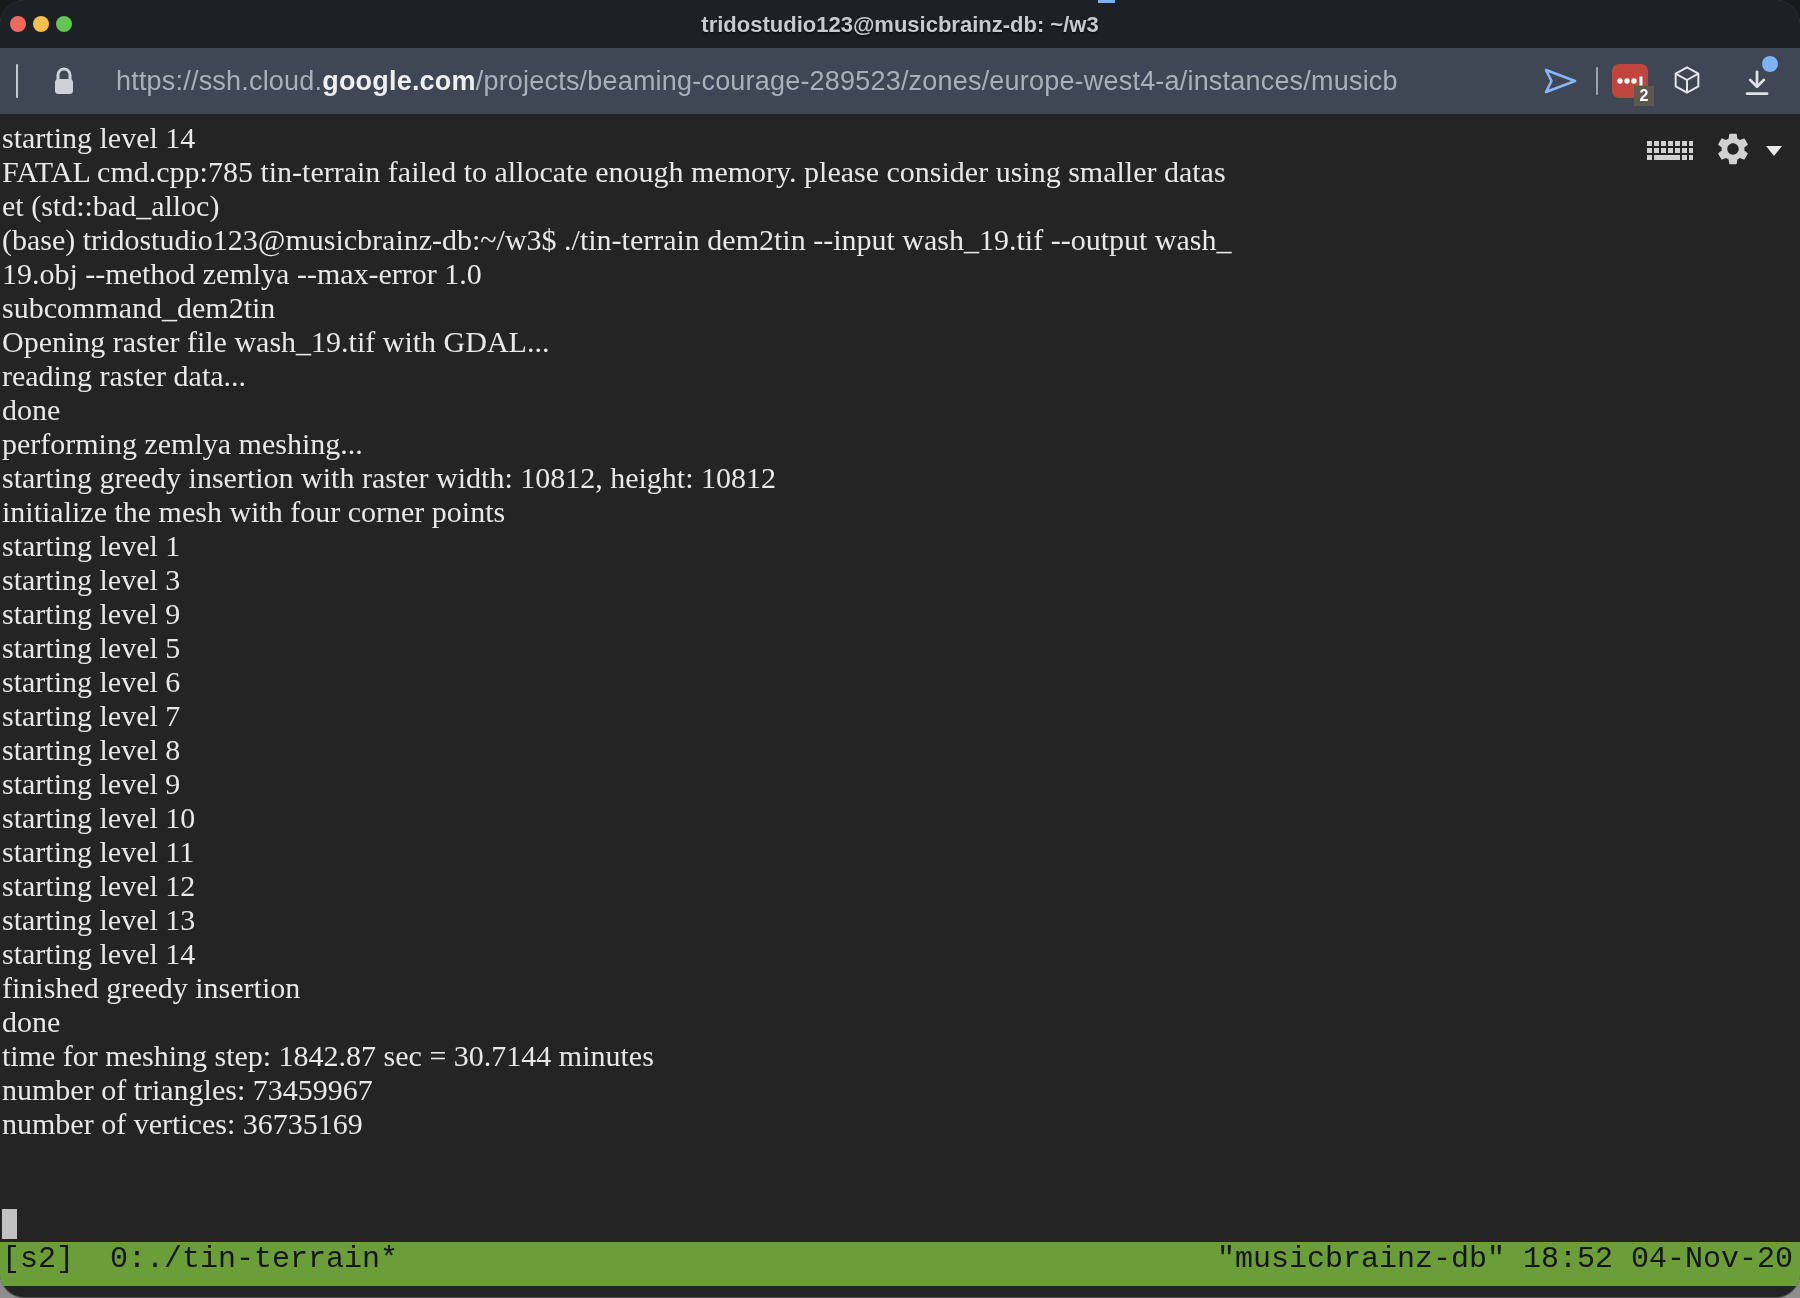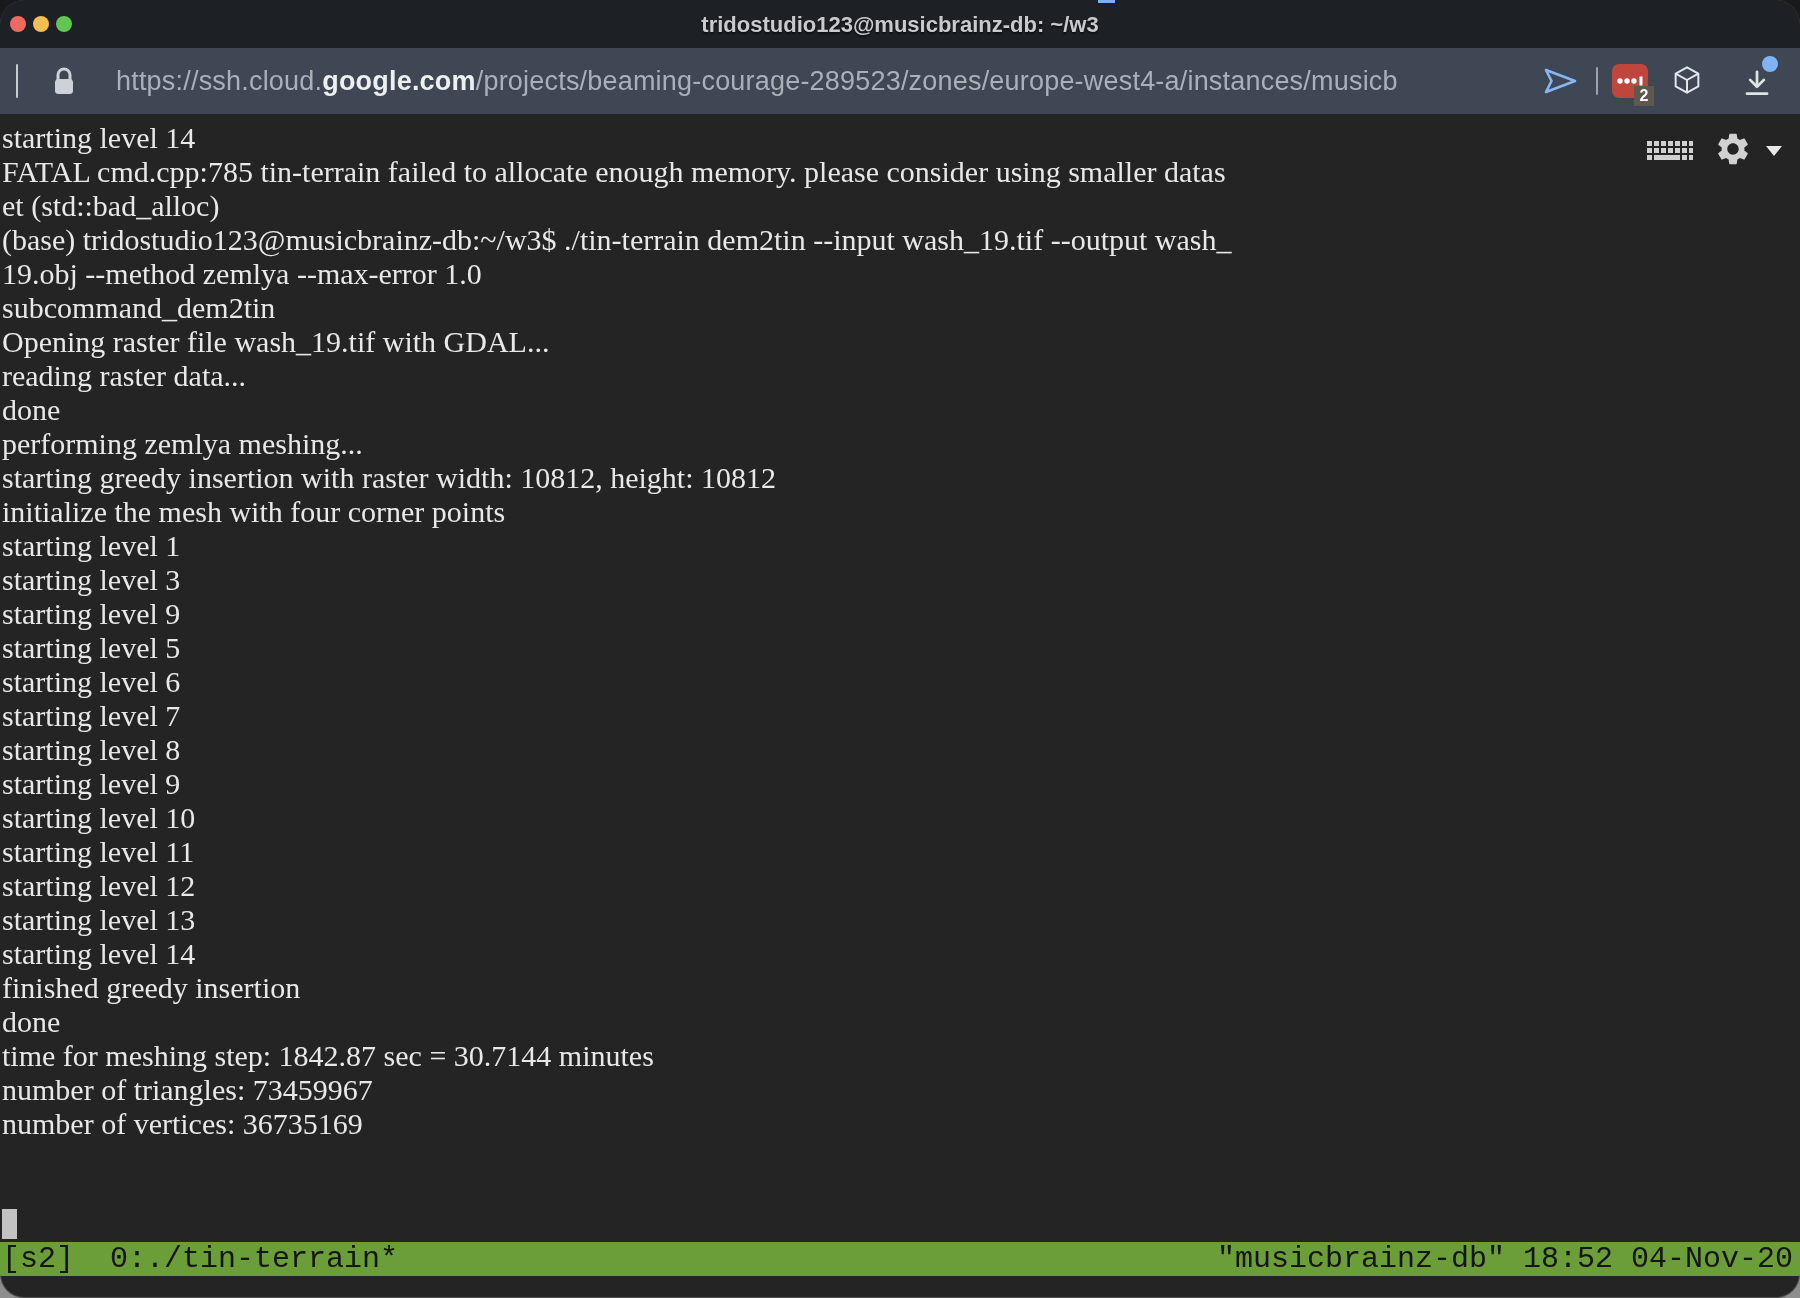--- a/index.html
+++ b/index.html
@@ -59,21 +59,21 @@
   .overlay-kbd  { position:absolute; left:1646px; top:24px; opacity:0.92; }
   .overlay-gear { position:absolute; left:1714px; top:16px; opacity:0.92; }
   .overlay-caret {
     position:absolute; left:1766px; top:32px; width:0; height:0;
     border-left:8px solid transparent; border-right:8px solid transparent;
     border-top:10px solid rgba(255,255,255,0.9);
   }
 
   
   .statusbar {
-    position:absolute; top:1242px; left:0; right:0; height:34px; background:#6b9e38;
+    position:absolute; top:1242px; left:0; right:0; height:44px; background:#6b9e38;
     color:#151515; font-family:"Liberation Mono","DejaVu Sans Mono",monospace;
     font-size:30px; line-height:34px;
   }
   .sb-left  { position:absolute; left:2px; white-space:pre; }
   .sb-right { position:absolute; right:7px; white-space:pre; }
 </style>
 </head>
 <body>
 
 <div class="window">

